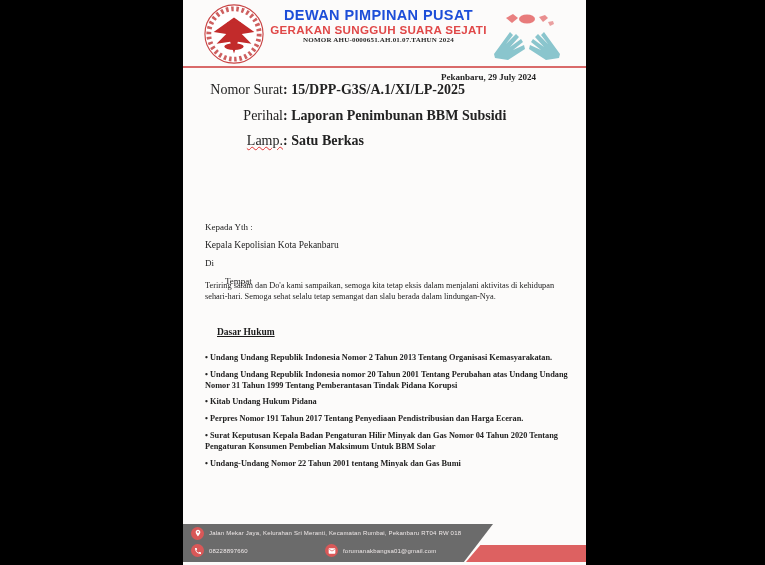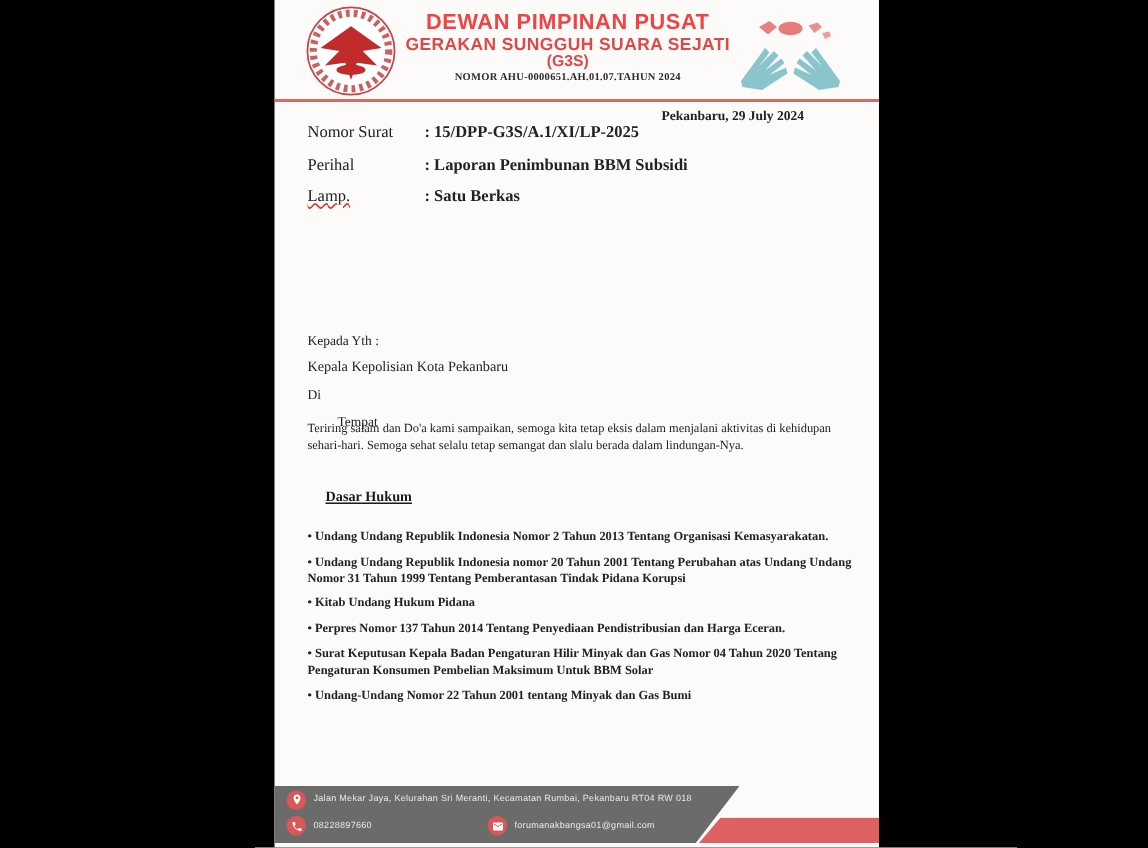--- a/index.html
+++ b/index.html
@@ -9,29 +9,29 @@
   .document {
     position:absolute; left:183px; top:0; width:403px; height:565px;
     background:#fcfbfa; overflow:hidden;
   }
 
   
   .letterhead { position:absolute; top:0; left:0; width:100%; height:66px; }
   .logo-left  { position:absolute; left:20px; top:3px; width:62px; height:62px; }
   .logo-right { position:absolute; right:24px; top:10px; width:70px; height:52px; }
   .head-text  { position:absolute; left:86px; right:98px; top:7px; text-align:center; }
-  .head-line1 { font-family:"Liberation Sans",sans-serif; font-weight:bold; font-size:14.5px; letter-spacing:.4px; color:#ef4444; line-height:16px; }
+  .head-line1 { font-family:"Liberation Sans",sans-serif; font-weight:bold; font-size:14.5px; letter-spacing:.4px; color:#1d4ed8; line-height:16px; }
   .head-line2 { font-family:"Liberation Sans",sans-serif; font-weight:bold; font-size:11.6px; letter-spacing:.3px; color:#e04848; line-height:13px; }
   .head-line3 { font-family:"Liberation Sans",sans-serif; font-weight:bold; font-size:10.5px; color:#e04848; line-height:11px; }
   .head-line4 { font-weight:bold; font-size:7px; color:#2b2b2b; line-height:9px; letter-spacing:.2px; }
   .header-rule { position:absolute; top:66px; left:0; width:100%; height:2px; background:#d96a6a; }
 
   
   .letter-date { position:absolute; top:72px; right:50px; font-size:9px; font-weight:600; color:#222; }
-  .fields { position:absolute; top:82px; left:22px; width:330px; font-size:11px; color:#222; }
+  .fields { position:absolute; top:82px; left:22px; width:330px; font-size:14px; color:#222;text-align:right; }
   .field-row { display:flex; margin-bottom:9.5px; }
   .field-label { width:78px; flex:0 0 78px; }
   .field-value { font-weight:bold; }
   .wavy { text-decoration-line:underline; text-decoration-style:wavy; text-decoration-color:#e03030; text-decoration-thickness:1px; }
 
   
   .recipient { position:absolute; top:174px; left:22px; font-size:9px; color:#222;margin-top:48px; }
   .recipient > div { margin-bottom:8px; line-height:10px; }
   .recipient-name { font-weight:normal; font-size:9.5px; }
   .recipient-place { padding-left:20px; }
@@ -69,21 +69,20 @@
         <circle cx="32" cy="32" r="26" fill="none" stroke="#c03737" stroke-width="5" stroke-dasharray="2.6 2.8" opacity="0.8"></circle>
         <path d="M32 15 L11 30 L24 32 L14 42 L28 40 L32 52 L36 40 L50 42 L40 32 L53 30 Z" fill="#c22b2b"></path>
         <path d="M25 20 h14 v6 h-14 z" fill="#c22b2b"></path>
         <ellipse cx="32" cy="45" rx="10" ry="3.5" fill="#c22b2b"></ellipse>
       </svg>
     </div>
 
     <div class="head-text">
       <div class="head-line1">DEWAN PIMPINAN PUSAT</div>
       <div class="head-line2">GERAKAN SUNGGUH SUARA SEJATI</div>
-      <div class="head-line3">(G3S)</div>
       <div class="head-line4">NOMOR AHU-0000651.AH.01.07.TAHUN 2024</div>
     </div>
 
     <div class="logo-right">
       <svg viewBox="0 0 70 52">
         <path d="M14 8 l7 -4 5 4 -6 5 z" fill="#e98080"></path>
         <ellipse cx="35" cy="9" rx="8" ry="4.5" fill="#e87b7b"></ellipse>
         <path d="M47 7 l6 -2 3 3 -5 4 z" fill="#e98f8f"></path>
         <path d="M56 12 l5 -1 1 3 -4 2 z" fill="#eaa0a0"></path>
         <path d="M2 44 L18 22 L21 25 L14 34 L24 24 L27 27 L18 37 L29 29 L31 32 L21 40 L32 35 L33 39 L16 50 L3 48 Z" fill="#8ac5cd"></path>
@@ -117,21 +116,21 @@
     <div class="recipient-place">Tempat</div>
   </div>
 
   <div class="greeting">Teriring salam dan Do'a kami sampaikan, semoga kita tetap eksis dalam menjalani aktivitas di kehidupan sehari-hari. Semoga sehat selalu tetap semangat dan slalu berada dalam lindungan-Nya.</div>
 
   <div class="section-title">Dasar Hukum</div>
   <ul class="legal-list">
     <li>Undang Undang Republik Indonesia Nomor 2 Tahun 2013 Tentang Organisasi Kemasyarakatan.</li>
     <li>Undang Undang Republik Indonesia nomor 20 Tahun 2001 Tentang Perubahan atas Undang Undang Nomor 31 Tahun 1999 Tentang Pemberantasan Tindak Pidana Korupsi</li>
     <li>Kitab Undang Hukum Pidana</li>
-    <li>Perpres Nomor 137 Tahun 2014 Tentang Penyediaan Pendistribusian dan Harga Eceran.</li>
+    <li>Perpres Nomor 191 Tahun 2017 Tentang Penyediaan Pendistribusian dan Harga Eceran.</li>
     <li>Surat Keputusan Kepala Badan Pengaturan Hilir Minyak dan Gas Nomor 04 Tahun 2020 Tentang Pengaturan Konsumen Pembelian Maksimum Untuk BBM Solar</li>
     <li>Undang-Undang Nomor 22 Tahun 2001 tentang Minyak dan Gas Bumi</li>
   </ul>
 
   <div class="footer">
     <div class="footer-red-band"></div>
     <div class="footer-gray-band"></div>
 
     <div class="f-row f-row-address">
       <span class="f-icon">

